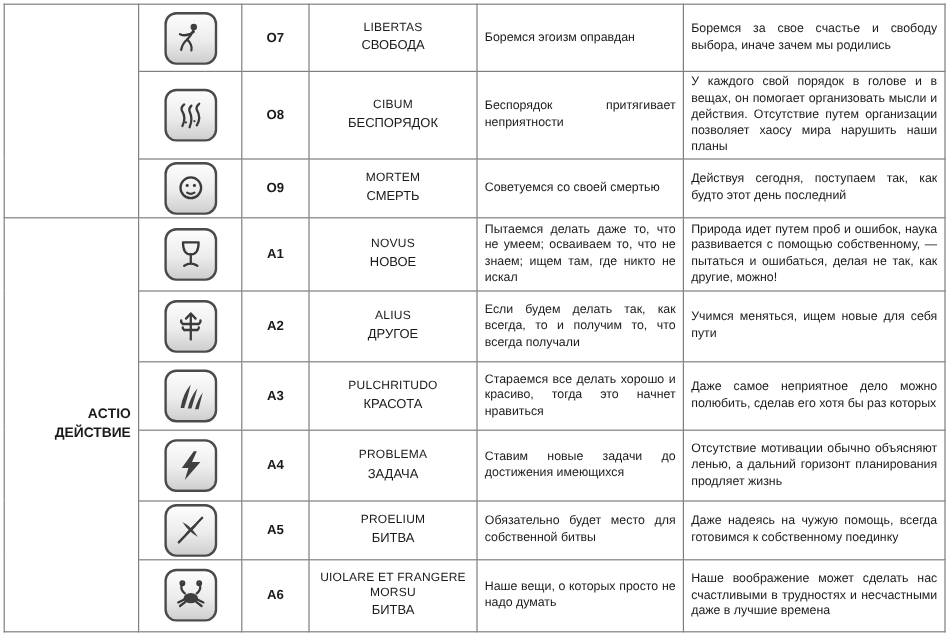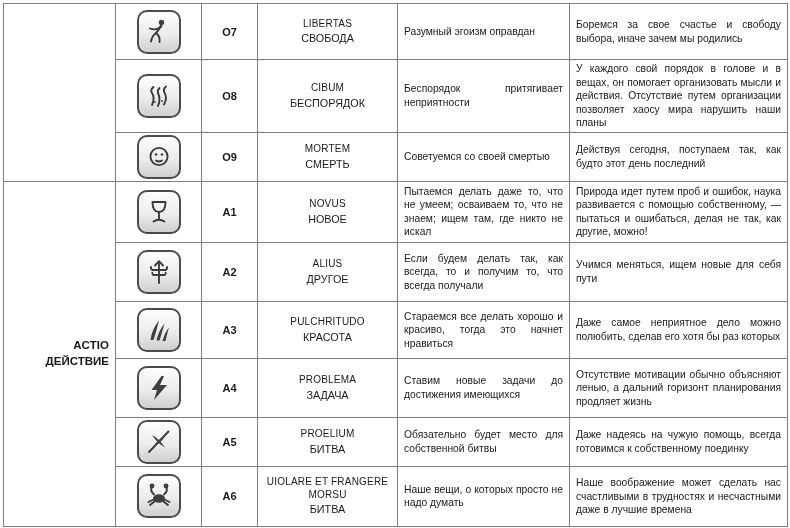--- a/index.html
+++ b/index.html
@@ -60,21 +60,21 @@
           <path d="M13 17 Q9 20 8 25.5"></path>
           <path d="M13 17 Q17.5 21 16.5 26"></path>
         </svg>
       </span>
     </td>
     <td class="code-cell">O7</td>
     <td class="name-cell">
       <div class="latin">LIBERTAS</div>
       <div class="russian">СВОБОДА</div>
     </td>
-    <td class="desc">Разумный эгоизм оправдан</td>
+    <td class="desc">Боремся эгоизм оправдан</td>
     <td class="desc">Боремся за свое счастье и свободу выбора, иначе зачем мы родились</td>
   </tr>
 
   <tr style="height:65px">
     <td class="icon-cell">
       <span class="tile">
         <svg class="pict" width="32" height="32" viewBox="0 0 32 32">
           <path d="M9 25 Q12.5 18 8.5 12 Q7.5 9.5 10.5 7"></path>
           <path d="M15 26 Q18 19 15 13 Q14 10.5 16.5 8"></path>
           <path d="M21 24.5 Q25 18 21 11.5 Q20 9 23 6.5"></path>

